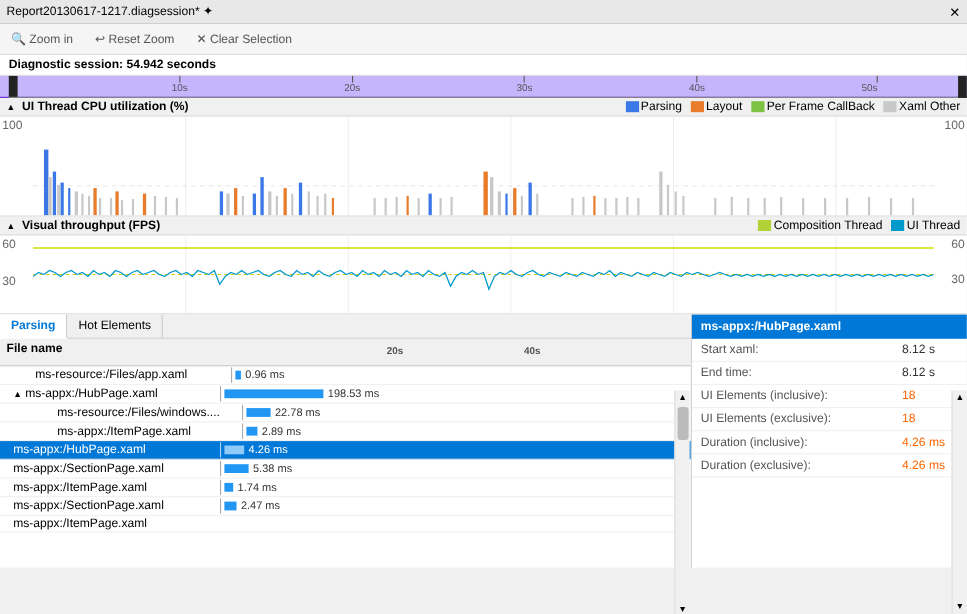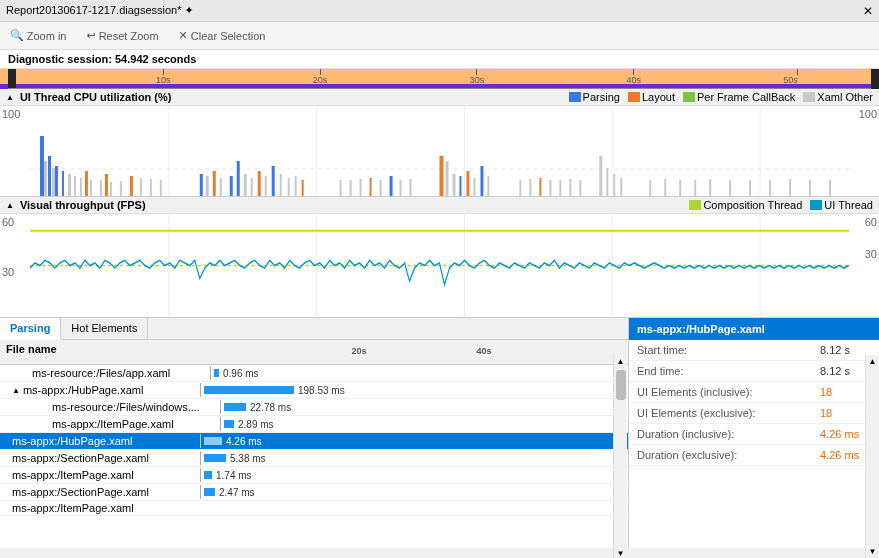--- a/index.html
+++ b/index.html
@@ -84,21 +84,21 @@
       flex-direction: column;
       justify-content: space-between;
       padding: 2px 2px;
       font-size: 9px;
       color: #666;
     }
 
     
     .fps-chart-body {
       position: relative;
-      height: 103px;
+      height: 71px;
       overflow: hidden;
     }
 
     .bottom-panel {
       display: flex;
       height: 230px;
       background: #fff;
     }
     .left-panel {
       flex: 1;
@@ -199,21 +199,21 @@
     <span>✕</span>
     <span>Clear Selection</span>
   </button>
 </div>
 
 <div class="diag-session">
   <span>Diagnostic session:</span>
   <span>54.942 seconds</span>
 </div>
 
-<div class="timeline-ruler" style="position:relative; height:20px; background:#fdba74; border-bottom:5px solid #6d28d9;">
+<div class="timeline-ruler" style="position:relative; height:20px; background:#c4b5fd; border-bottom:1px solid #6d28d9;">
   <div style="position:absolute; left:8px; right:0; top:0; height:20px;">
 
     <div style="position:absolute; left:0; top:0; width:8px; height:20px; background:#222;"></div>
 
     <div style="position:absolute; left:0; right:0; bottom:0; height:1px; background:#888;"></div>
 
     <div style="position:absolute; left:17%; top:0; display:flex; flex-direction:column; align-items:center;">
       <div style="width:1px; height:6px; background:#555;"></div>
       <span style="font-size:9px; color:#555;">10s</span>
     </div>
@@ -524,21 +524,21 @@
   </div>
 
   <div class="right-panel">
 
     <div class="right-panel-header">
       <span>ms-appx:/HubPage.xaml</span>
     </div>
 
     <div>
       <div class="detail-row">
-        <div class="detail-label">Start time:</div>
+        <div class="detail-label">Start xaml:</div>
         <div class="detail-value normal">8.12 s</div>
       </div>
       <div class="detail-row">
         <div class="detail-label">End time:</div>
         <div class="detail-value normal">8.12 s</div>
       </div>
       <div class="detail-row">
         <div class="detail-label">UI Elements (inclusive):</div>
         <div class="detail-value">18</div>
       </div>

